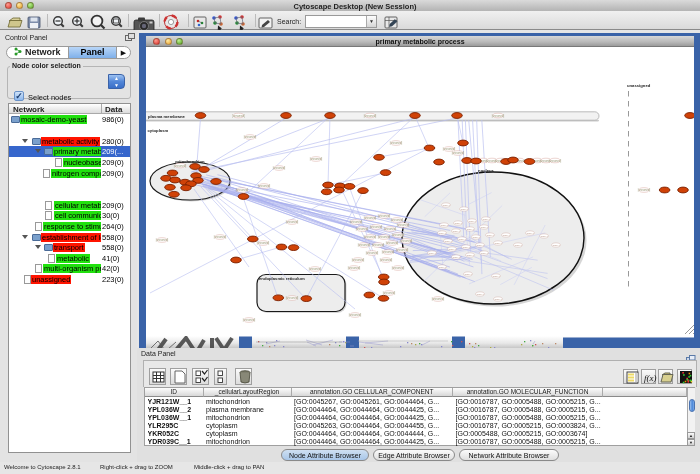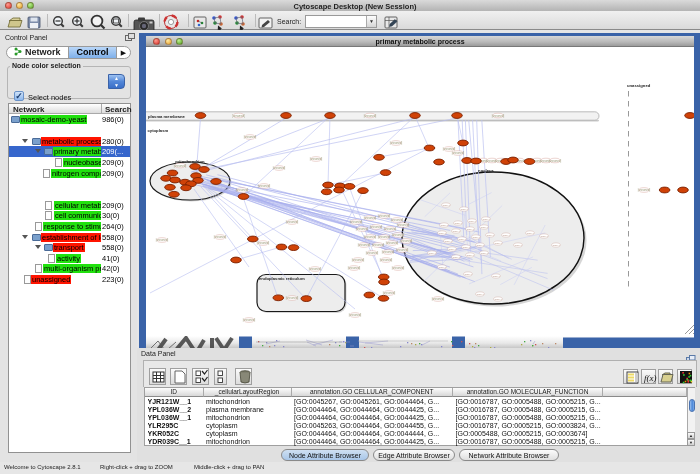--- a/index.html
+++ b/index.html
@@ -128,43 +128,43 @@
       <rect x="0.5" y="2.5" width="6" height="5" fill="none" stroke="#666"></rect>
       <rect x="3.5" y="0.5" width="6" height="5" fill="#ddd" stroke="#666"></rect>
     </svg>
   <div class="abs" id="tabbox">
     <div id="tabnet"><svg width="8" height="9" style="vertical-align:-1px">
           <circle cx="2" cy="2" r="1.5" fill="#2a9a2a"></circle>
           <circle cx="6" cy="4.5" r="1.5" fill="#2a9a2a"></circle>
           <circle cx="2" cy="7" r="1.5" fill="#2a9a2a"></circle>
           <path d="M2 2L6 4.5L2 7" stroke="#2a9a2a" fill="none" stroke-width="0.8"></path>
         </svg> Network</div>
-    <div id="tabmos">Control</div>
+    <div id="tabmos">Panel</div>
     <div id="tabarr">▶</div>
   </div>
   <div class="abs" id="groupbox"></div>
   <div class="abs" id="grouplab">Node color selection</div>
   <div class="abs" id="combobtn">▲<br>▼</div>
   <div class="abs" id="cbx">✓</div>
   <div class="abs" id="cbxlab">Select nodes</div>
   <div class="abs" id="list">
     <div id="listhead">
         <span style="position:absolute;left:4px;top:1px">Network</span>
-        <span style="position:absolute;left:96px;top:1px">Search</span>
+        <span style="position:absolute;left:96px;top:1px">Data</span>
         <span style="position:absolute;left:92px;top:0;width:1px;height:10px;background:#aaa"></span>
       </div>
 <div class="trow" style="top:10.3px">
         <span class="fold" style="left:2px"></span>
         <span class="lab gbg" style="left:11px;max-width:81px;overflow:hidden">mosaic-demo-yeast</span>
         <span class="cnt" style="color:#000">986(0)</span>
       </div>
 <div class="trow" style="top:31.6px">
         <span class="tri" style="left:13px"></span>
         <span class="fold" style="left:23px"></span>
-        <span class="lab rbg" style="left:32px;max-width:60px;overflow:hidden">metabolic process</span>
+        <span class="lab rbg" style="left:32px;max-width:60px;overflow:hidden">metabolic activity</span>
         <span class="cnt" style="color:#000">280(0)</span>
       </div>
 <div class="trow" style="top:42.2px">
         <span style="position:absolute;left:0;top:-0.5px;width:121px;height:11px;background:#3666cc"></span>
         <span class="tri" style="left:26px"></span>
         <span class="fold" style="left:35px"></span>
         <span class="lab gbg" style="left:44px;max-width:48px;overflow:hidden">primary metabo</span>
         <span class="cnt" style="color:#fff">209(...</span>
       </div>
 <div class="trow" style="top:52.9px">
@@ -199,21 +199,21 @@
         <span class="cnt" style="color:#000">558(0)</span>
       </div>
 <div class="trow" style="top:138.1px">
         <span class="tri" style="left:26px"></span>
         <span class="fold" style="left:35px"></span>
         <span class="lab rbg" style="left:44px;max-width:48px;overflow:hidden">transport</span>
         <span class="cnt" style="color:#000">558(0)</span>
       </div>
 <div class="trow" style="top:148.8px">
         <span class="doc" style="left:39px"></span>
-        <span class="lab gbg" style="left:47px;max-width:45px;overflow:hidden">activity</span>
+        <span class="lab gbg" style="left:47px;max-width:45px;overflow:hidden">metabolic</span>
         <span class="cnt" style="color:#000">41(0)</span>
       </div>
 <div class="trow" style="top:159.4px">
         <span class="doc" style="left:26px"></span>
         <span class="lab gbg" style="left:34px;max-width:58px;overflow:hidden">multi-organism pro</span>
         <span class="cnt" style="color:#000">42(0)</span>
       </div>
 <div class="trow" style="top:170.1px">
         <span class="doc" style="left:15px"></span>
         <span class="lab rbg" style="left:22px;max-width:70px;overflow:hidden">unassigned</span>

